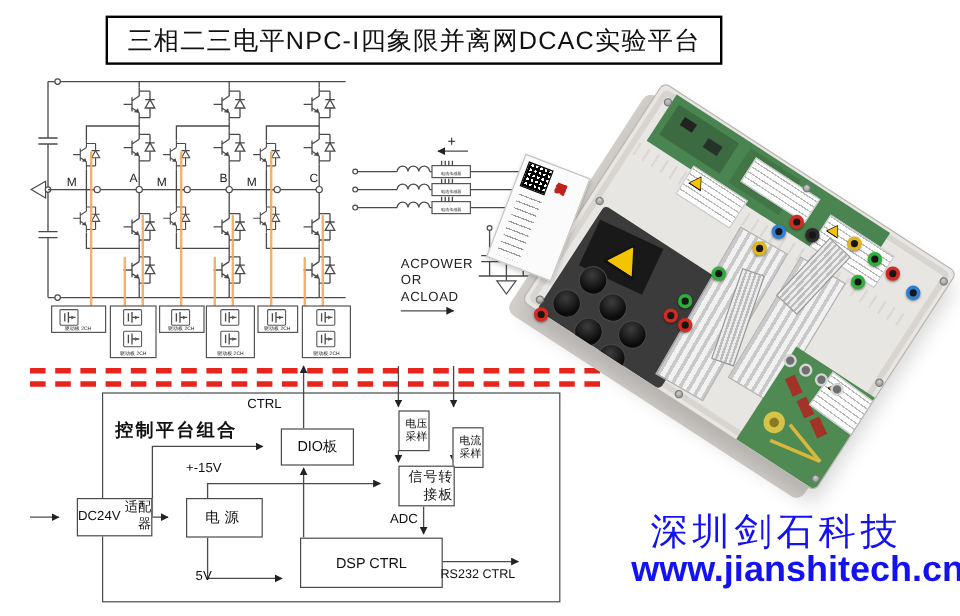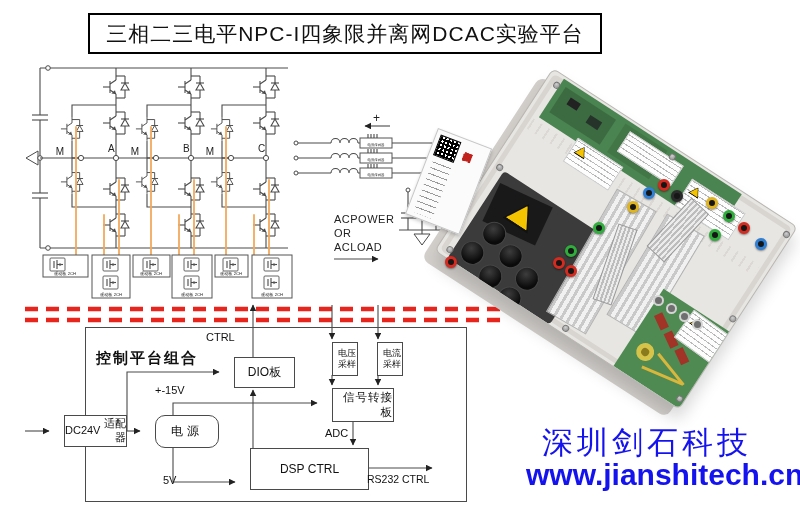--- a/index.html
+++ b/index.html
@@ -307,24 +307,24 @@
     <line x1="115" y1="136" x2="140" y2="136" marker-end="url(#fa)"></line>
     <polyline points="173,153 173,187 235,187" marker-end="url(#fa)"></polyline>
     <line x1="368" y1="173" x2="432" y2="173" marker-start="url(#fa)" marker-end="url(#fa)"></line>
   </svg>
 
   <div class="bigbox"></div>
   <div class="lbl" style="left:96px;top:349px;font-size:15px;font-weight:bold;letter-spacing:2px;">控制平台组合</div>
   <div class="lbl" style="left:206px;top:331px;">CTRL</div>
   <div class="blk" style="left:222px;top:357px;width:61px;height:31px;">DIO板</div>
   <div class="blk" style="left:320px;top:342px;width:26px;height:34px;font-size:9px;line-height:1.25;padding:1px;">电压采样</div>
-  <div class="blk" style="left:365px;top:342px;width:26px;height:34px;font-size:9px;line-height:1.25;padding:1px;">电流采样</div>
-  <div class="blk" style="left:320px;top:388px;width:62px;height:34px;font-size:11.5px;letter-spacing:1px;">信号转接板</div>
+  <div class="blk" style="left:365px;top:356px;width:26px;height:34px;font-size:9px;line-height:1.25;padding:1px;">电流采样</div>
+  <div class="blk" style="left:320px;top:388px;width:47px;height:34px;font-size:11.5px;letter-spacing:1px;">信号转接板</div>
   <div class="lbl" style="left:155px;top:384px;">+-15V</div>
-  <div class="blk" style="left:143px;top:415px;width:64px;height:33px;letter-spacing:4px;border-radius:10px;">电源</div>
+  <div class="blk" style="left:143px;top:415px;width:64px;height:33px;letter-spacing:4px;">电源</div>
   <div class="blk" style="left:52px;top:415px;width:63px;height:32px;font-size:11px;line-height:1.25;">
     <span>DC24V</span>
     <span>适配器</span>
   </div>
   <div class="blk" style="left:238px;top:448px;width:119px;height:42px;">DSP CTRL</div>
   <div class="lbl" style="left:325px;top:427px;">ADC</div>
   <div class="lbl" style="left:163px;top:474px;">5V</div>
   <div class="lbl" style="left:367px;top:473px;font-size:10.5px;">RS232 CTRL</div>
 
   <div class="photo">

